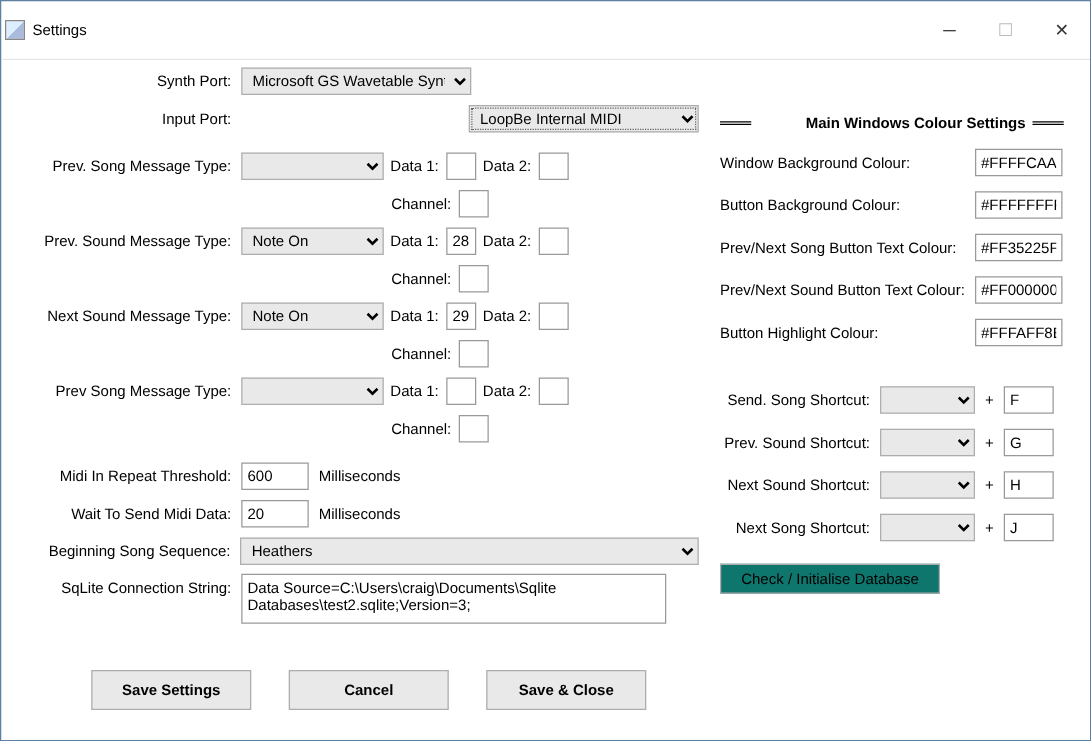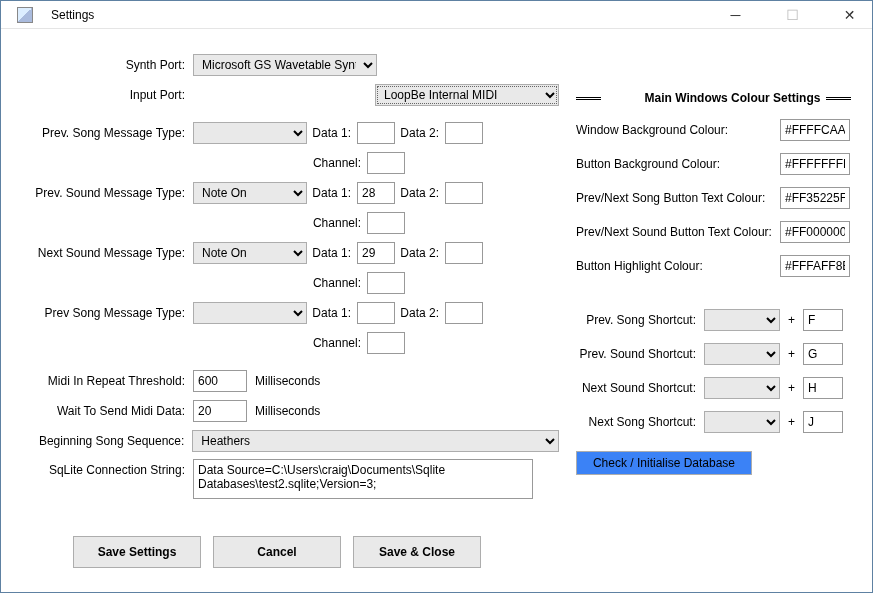--- a/index.html
+++ b/index.html
@@ -11,26 +11,25 @@
     color: #000;
   }
   .window {
     width: 873px;
     height: 593px;
     border: 1px solid #5e81a2;
     background: #fff;
     position: relative;
   }
   .titlebar {
-    height: 28px;
-    display: flex;
-    align-items: center;
-    padding: 0 0 0 16px;
+    height: 47px;
+    display: flex;
+    align-items: center;
+    padding: 0 0 0 3px;
     border-bottom: 1px solid #e5e5e5;
-    gap: 12px;
   }
   .titlebar .app-icon {
     width: 16px; height: 16px;
     border: 1px solid #888;
     background: linear-gradient(135deg, #def 50%, #abd 50%);
     margin-right: 6px;
   }
   .titlebar .title { flex: 0 0 auto; }
   .titlebar .spacer { flex: 1; }
   .win-btn {
@@ -103,39 +102,39 @@
     text-align: right;
     padding-right: 6px;
   }
   input.txt {
     height: 22px;
     border: 1px solid #999;
     font: inherit;
     padding: 2px 4px;
     background: #fff;
   }
-  .txt-sm { width: 38px; }
+  .txt-sm { width: 24px; }
   .txt-num { width: 54px; }
   .unit { margin-left: 8px; }
 
   textarea.conn {
     width: 340px;
     height: 40px;
     font: inherit;
     border: 1px solid #999;
     padding: 3px 4px;
     resize: none;
   }
 
   .footer-btns {
     position: absolute;
     left: 72px;
     bottom: 24px;
     display: flex;
-    gap: 12px;
+    gap: 30px;
   }
   .big-btn {
     width: 128px;
     height: 32px;
     background: #e9e9e9;
     border: 1px solid #adadad;
     font: inherit;
     font-weight: 600;
     cursor: pointer;
   }
@@ -171,21 +170,21 @@
     height: 30px;
     margin-bottom: 4px;
   }
   .ks-row .ks-lbl { width: 128px; text-align: right; padding-right: 8px;}
   .ks-row .plus { margin: 0 8px; }
   .ks-row input { width: 40px; }
 
   .wide-btn {
     width: 176px;
     height: 24px;
-    background: #3b82f6;
+    background: #0f766e;
     border: 1px solid #adadad;
     font: inherit;
     cursor: pointer;
     margin-top: 10px;
     text-align: center;
   }
   .gap { height: 10px; }
   .msg-group { margin-bottom: 4px; }
 </style>
 </head>
@@ -337,21 +336,21 @@
       </div>
       <div class="cr-row">
         <div class="cr-lbl">Button Highlight Colour:</div>
         <input class="txt" value="#FFFAFF8E" style="">
       </div>
 
       <div class="gap"></div>
       <div class="gap"></div>
 
       <div class="ks-row">
-        <div class="ks-lbl">Prev. Song Shortcut:</div>
+        <div class="ks-lbl">Send. Song Shortcut:</div>
         <select class="combo-sm"><option></option></select>
         <span class="plus">+</span>
         <input class="txt" value="F" style="">
       </div>
       <div class="ks-row">
         <div class="ks-lbl">Prev. Sound Shortcut:</div>
         <select class="combo-sm"><option></option></select>
         <span class="plus">+</span>
         <input class="txt" value="G" style="">
       </div>

